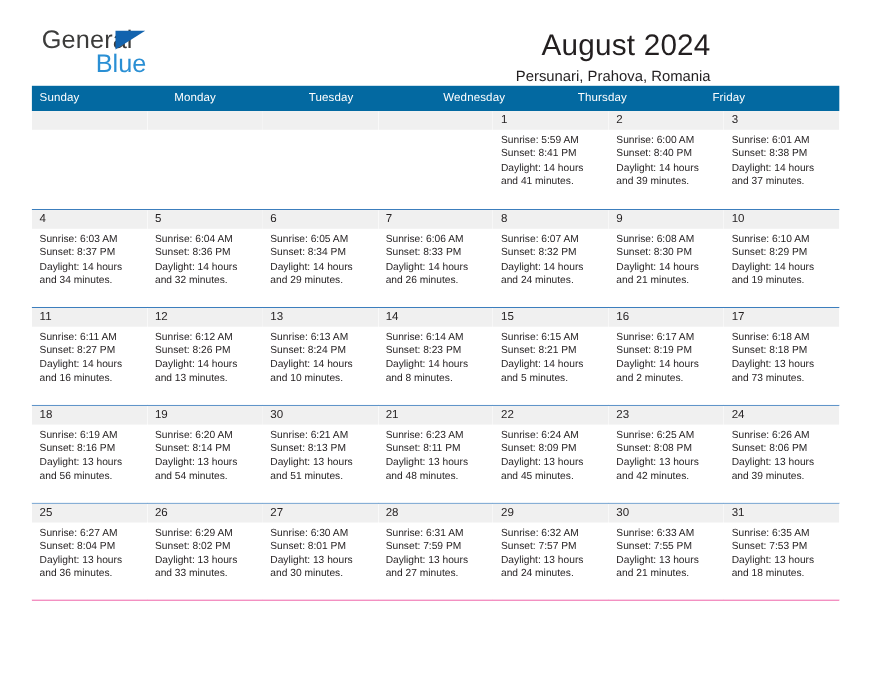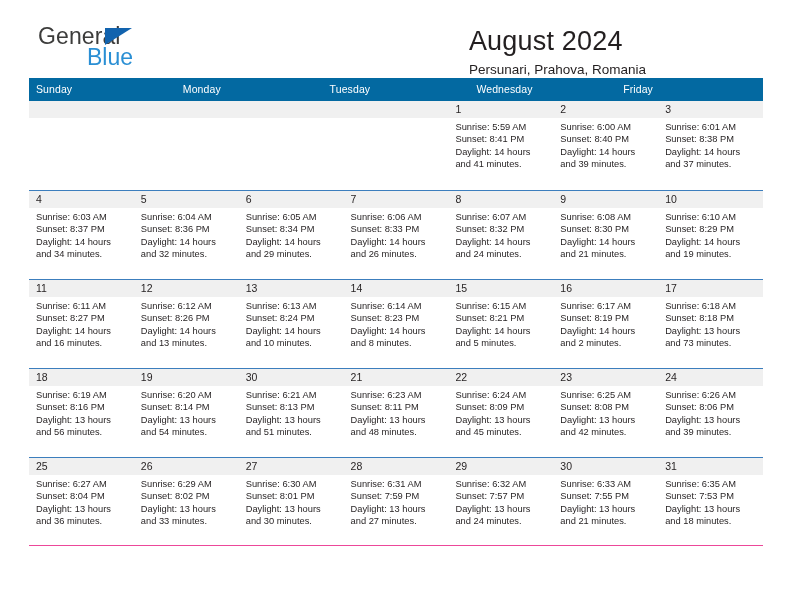--- a/index.html
+++ b/index.html
@@ -58,21 +58,21 @@
     font-size: 23px;
     color: #2a8fd4;
     position: absolute;
     left: 58px;
     top: 21px;
     font-weight: 400;
     text-align: center;
   }
 
   .title-wrap {
-    text-align: left;
+    text-align: right;
     padding-top: 0px;
   }
   .cal-title {
     font-size: 27px;
     font-weight: 400;
     color: #231f20;
     line-height: 32px;
     letter-spacing: 0.2px;
   }
   .cal-subtitle {
@@ -155,20 +155,21 @@
 
   </div>
 
   <div class="calendar">
 
     <div class="dow-row">
       <div class="dow-cell">Sunday</div>
       <div class="dow-cell">Monday</div>
       <div class="dow-cell">Tuesday</div>
       <div class="dow-cell">Wednesday</div>
+      <div class="dow-cell">Thursday</div>
       <div class="dow-cell">Friday</div>
     </div>
 
     <div id="weeks-container">
         <div class="week-row first">
           <div class="day-cell empty">
             <div class="day-num-band"></div>
             <div class="day-lines"></div>
           </div>
           <div class="day-cell empty">

